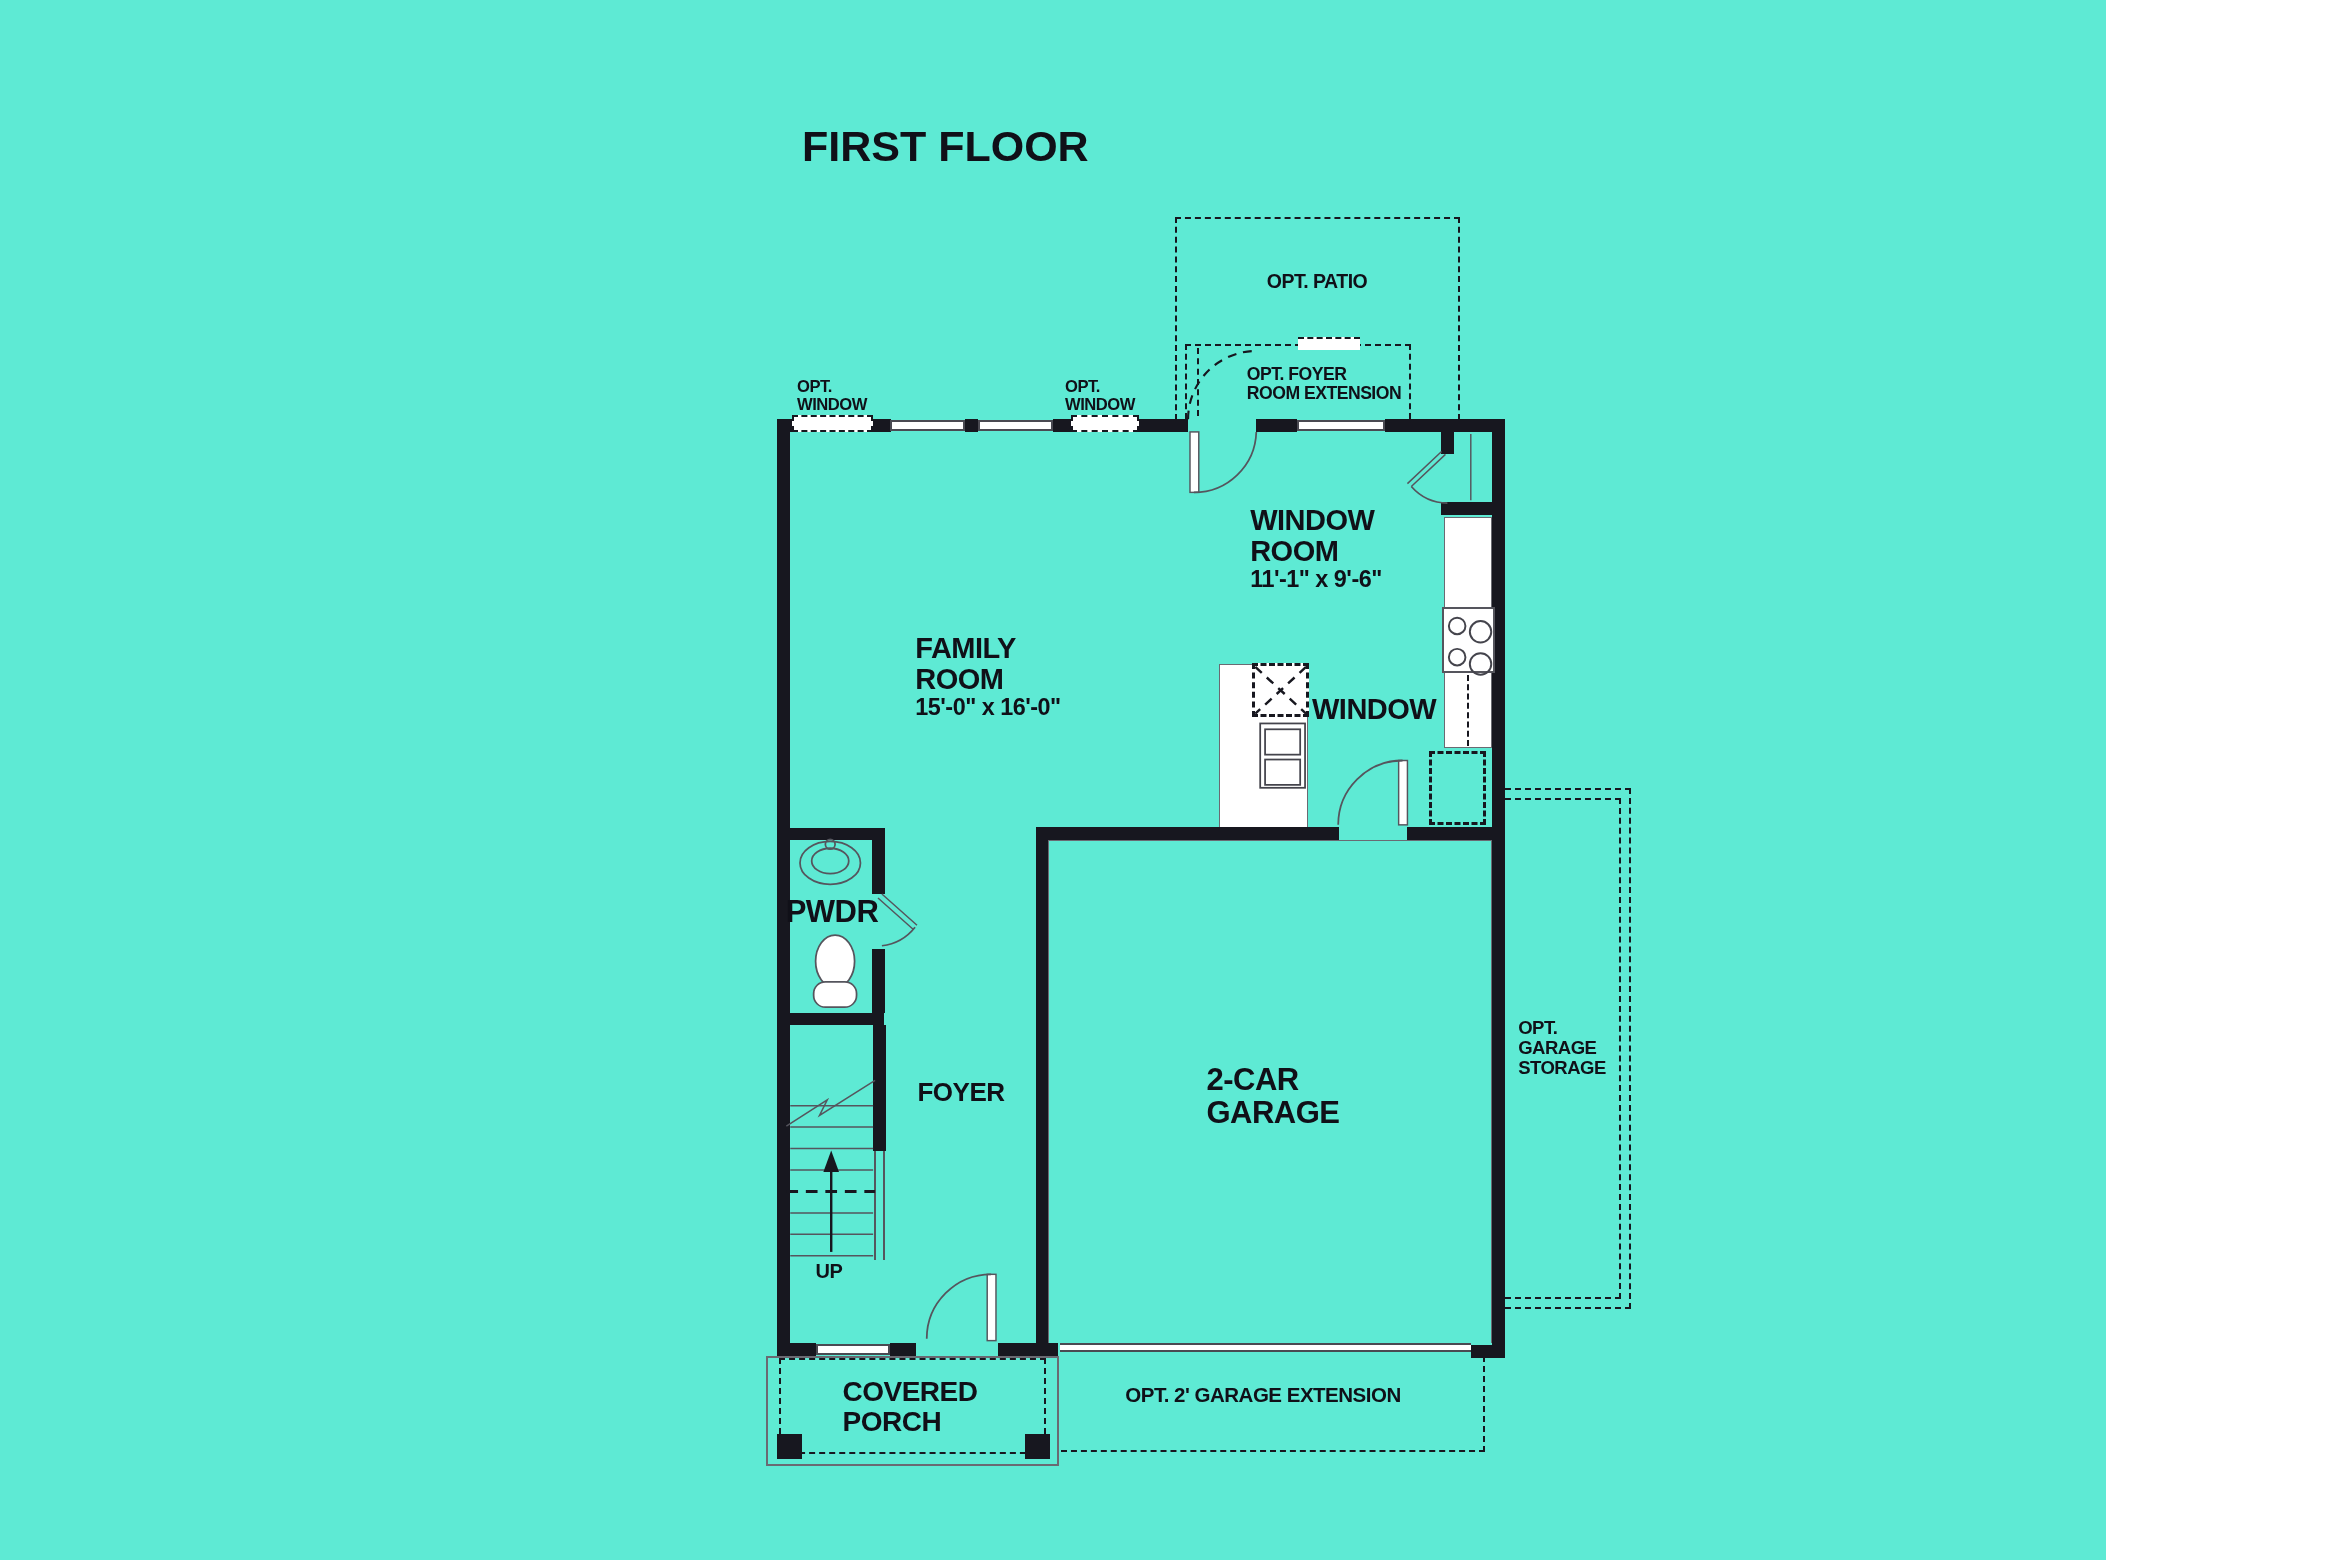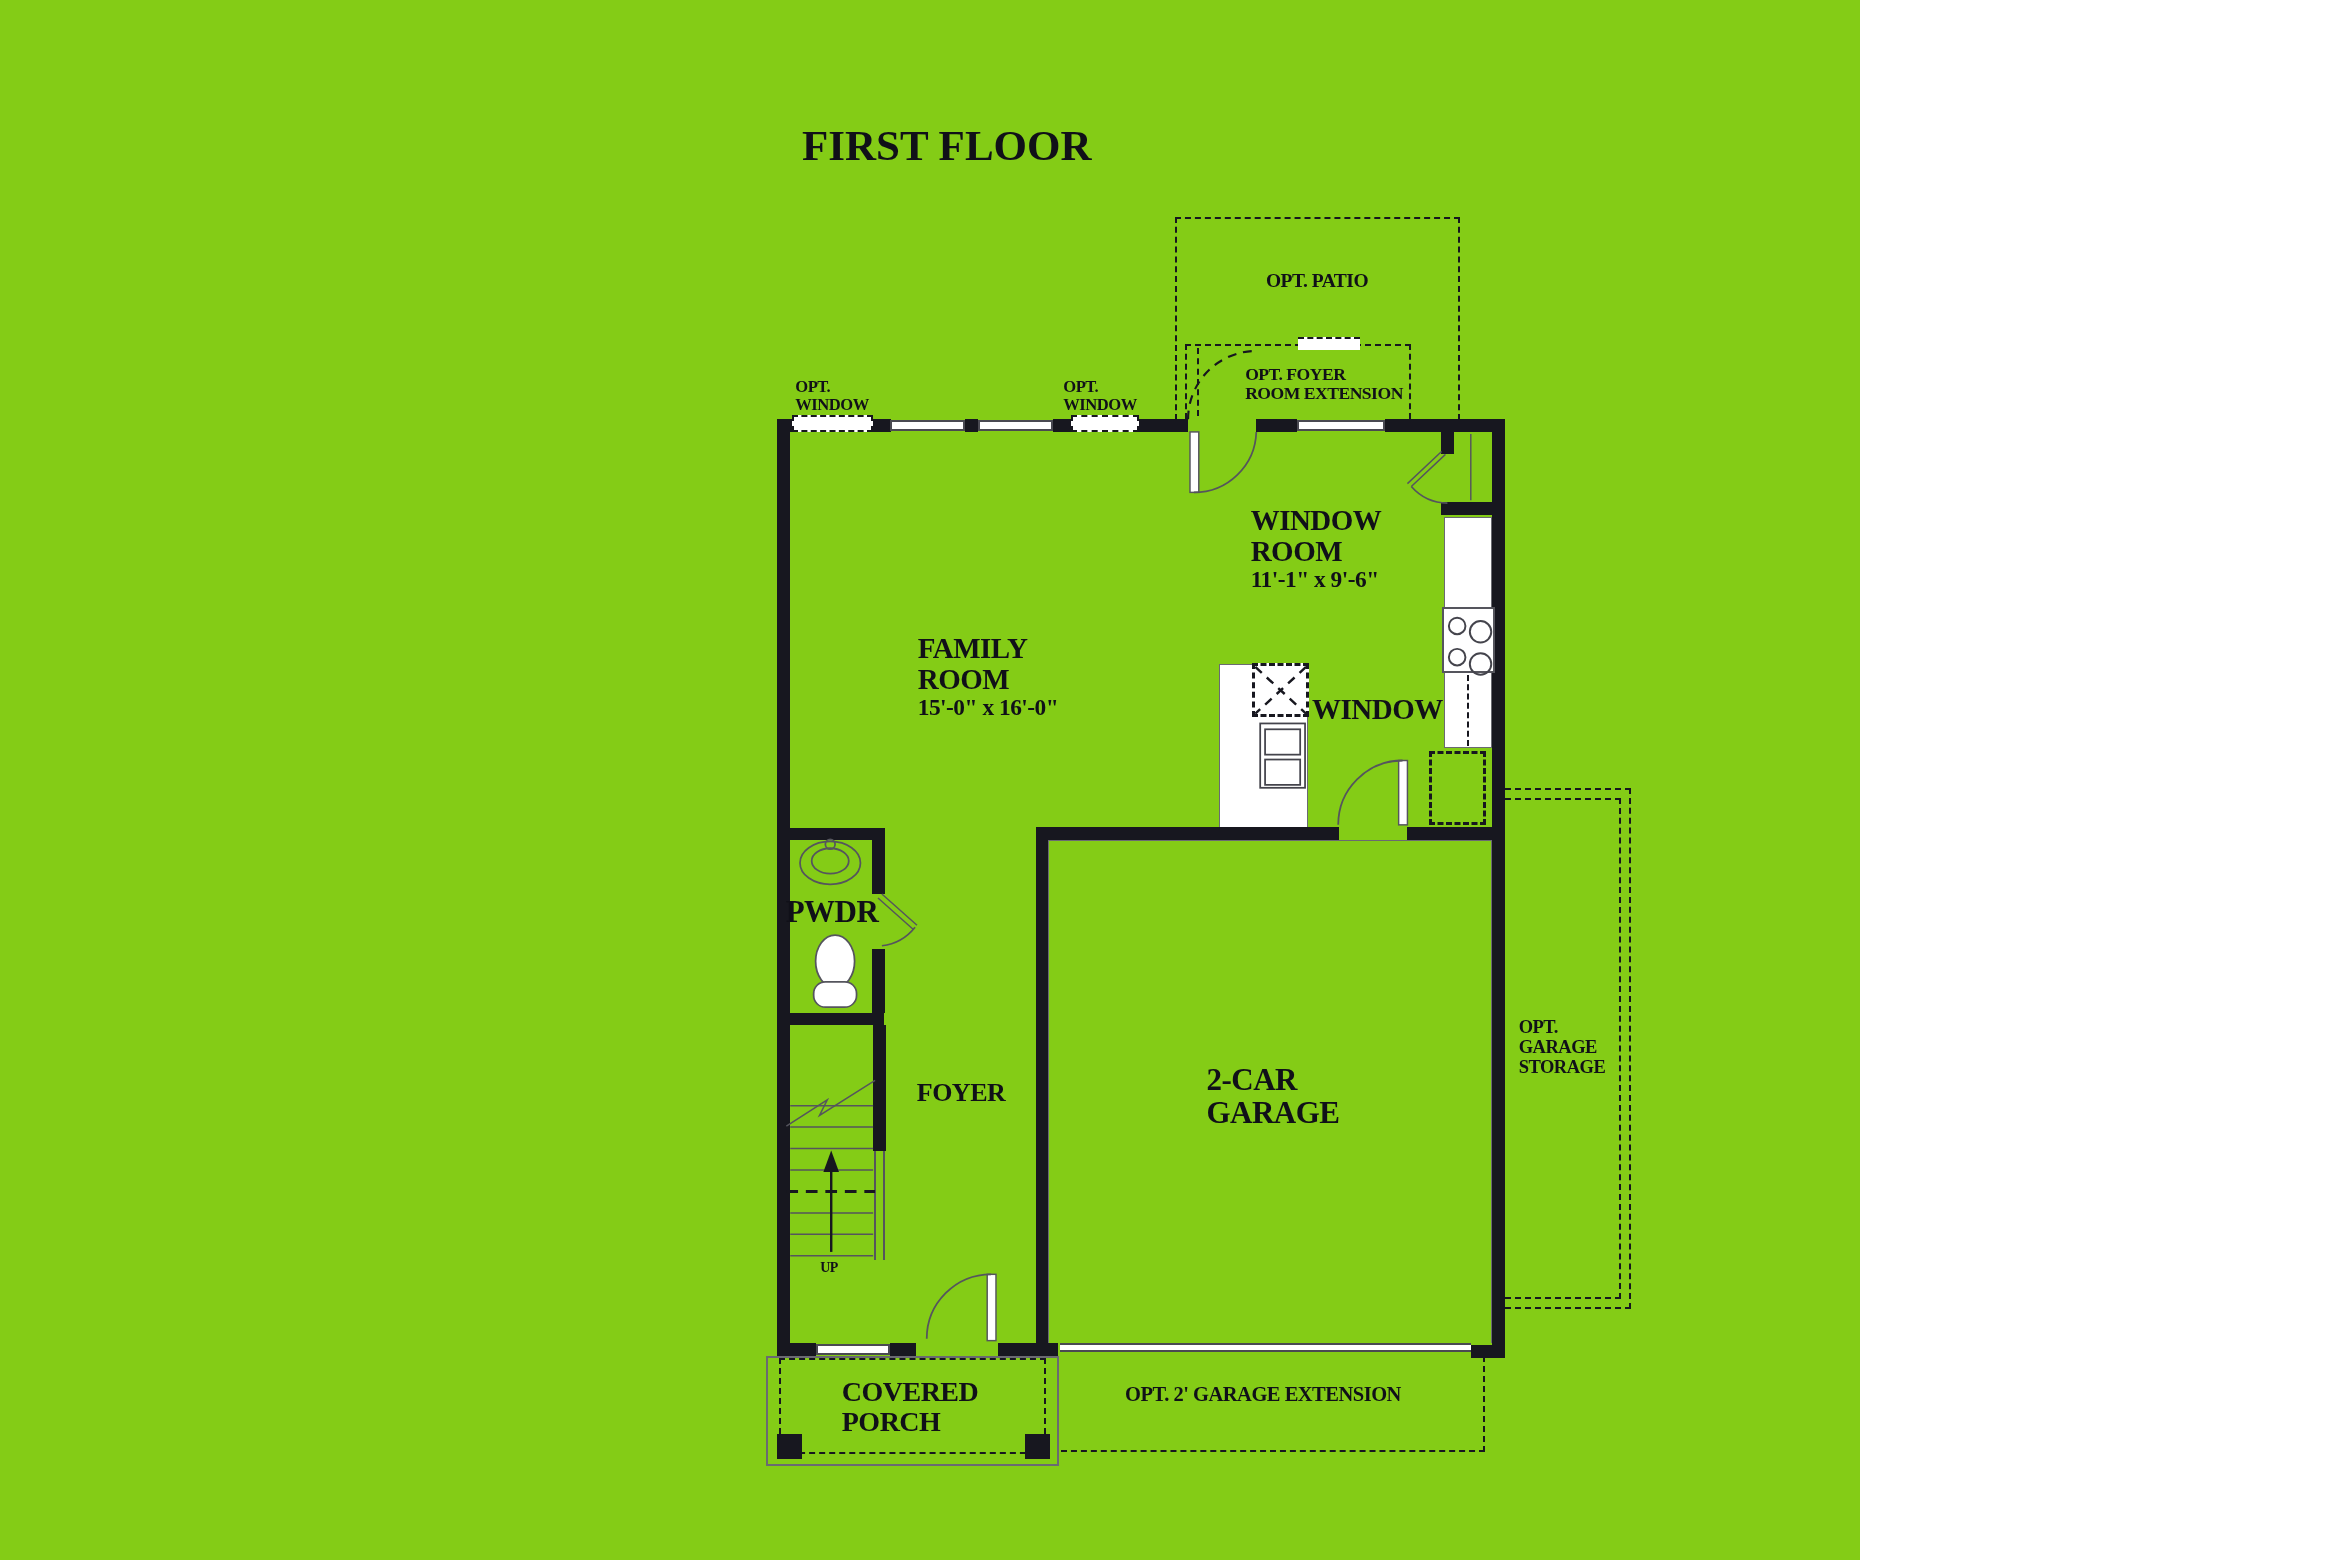--- a/index.html
+++ b/index.html
@@ -1,17 +1,17 @@
 <!DOCTYPE html>
 <html><head>
 <meta charset="utf-8">
 <style>
   html,body{margin:0;padding:0;background:#ffffff;width:2341px;height:1560px;overflow:hidden;}
-  #plan{position:relative;width:1860px;height:1560px;background:#84cc16;
-        font-family:Liberation Serif, serif;}
+  #plan{position:relative;width:2106px;height:1560px;background:#5eead4;
+        font-family:Liberation Sans, sans-serif;}
   .wall{position:absolute;background:#17171f;}
   .win{position:absolute;background:#fff;border:2px solid #4a4a52;box-sizing:border-box;}
   .optwin{position:absolute;background:#fff;border:2.9px dashed #17171f;box-sizing:border-box;}
   .dash{position:absolute;border:2.9px dashed #17171f;box-sizing:border-box;}
   .dash2{position:absolute;border:2.4px dashed #17171f;box-sizing:border-box;}
   .thin{position:absolute;border:2px solid #55555d;box-sizing:border-box;background:#fff;}
   .thinline{position:absolute;border:1.5px solid #6a6a72;box-sizing:border-box;background:transparent;}
   .lbl{position:absolute;font-weight:bold;color:#101018;white-space:nowrap;
        transform:translateX(-50%);text-align:left;line-height:1.07;letter-spacing:-0.5px;}
   .lbl-left{position:absolute;font-weight:bold;color:#101018;white-space:nowrap;
@@ -193,21 +193,21 @@
     <div>ROOM</div>
     <div style="font-size:23.4px;">15'-0" x 16'-0"</div>
   </div>
 
   <div class="lbl-left" style="left:1312px;top:694px;font-size:29px;">WINDOW</div>
 
   <div class="lbl" style="left:832px;top:895px;font-size:31px;">PWDR</div>
 
   <div class="lbl" style="left:961px;top:1079px;font-size:26px;">FOYER</div>
 
-  <div class="lbl" style="left:829px;top:1261px;font-size:14px;">UP</div>
+  <div class="lbl" style="left:829px;top:1261px;font-size:20px;">UP</div>
 
   <div class="lbl" style="left:1273px;top:1063px;font-size:31px;">
     <div>2-CAR</div>
     <div>GARAGE</div>
   </div>
 
   <div class="lbl" style="left:1562px;top:1018px;font-size:18.5px;">
     <div>OPT.</div>
     <div>GARAGE</div>
     <div>STORAGE</div>

